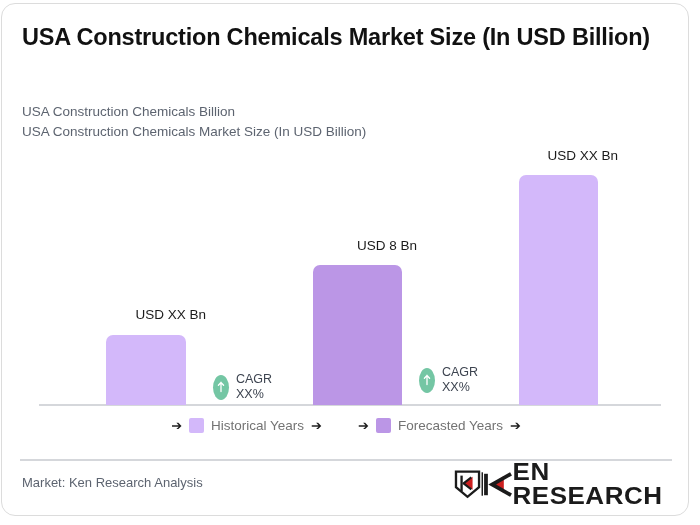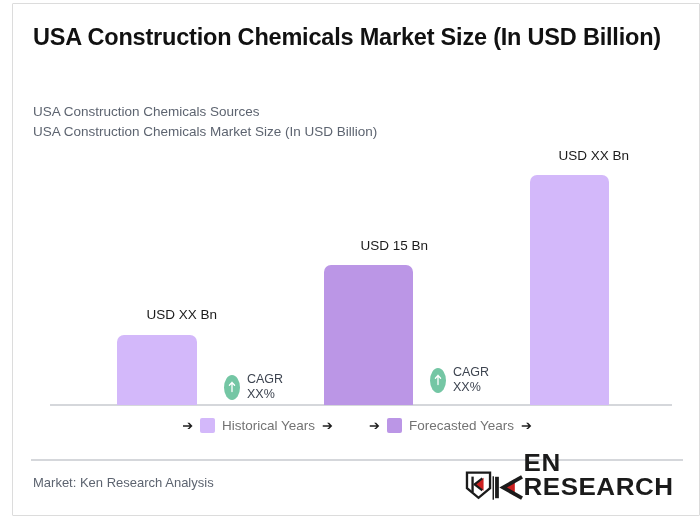--- a/index.html
+++ b/index.html
@@ -10,28 +10,28 @@
   body {
     width: 700px;
     height: 525px;
     font-family: "Liberation Sans", sans-serif;
     -webkit-font-smoothing: antialiased;
   }
 
   
   #card {
     position: absolute;
-    left: 12px;
+    left: 1px;
     top: 3px;
     width: 688px;
     height: 513px;
     box-sizing: border-box;
     background: #ffffff;
     border: 1px solid #dcdcdc;
-    border-radius: 1px;
+    border-radius: 14px;
     overflow: hidden;
   }
 
   
   .title {
     position: absolute;
     left: 20px;
     top: 19px;
     width: 630px;
     font-size: 23.5px;
@@ -156,50 +156,50 @@
     top: 471px;
     font-size: 13px;
     color: #5d6470;
   }
   #logo {
     position: absolute;
     left: 452px;
     top: 463px;
     height: 34px;
     display: flex;
-    align-items: flex-end;
+    align-items: center;
     gap: 0;
   }
   .logo-wordmark {
     font-family: "Liberation Sans", sans-serif;
     font-size: 26px;
     font-weight: bold;
     letter-spacing: 0.5px;
     color: #1b1b1b;
     line-height: 26px;
     transform: scaleY(0.92);
   }
 </style>
 </head>
 <body>
 
 <div id="card">
 
   <div class="title">USA Construction Chemicals Market Size (In USD Billion)</div>
-  <div class="subtitle-1">USA Construction Chemicals Sources</div>
+  <div class="subtitle-1">USA Construction Chemicals Billion</div>
   <div class="subtitle-2">USA Construction Chemicals Market Size (In USD Billion)</div>
 
   <div id="plot">
 
     <div class="baseline"></div>
 
     <div class="bar-label" style="left:84px; top:303px; width:120px;">USD XX Bn</div>
     <div class="bar" style="left:104px; top:331px; width:80px; height:70px; background:#d3b8fa;"></div>
 
-    <div class="bar-label" style="left:295px; top:234px; width:120px;">USD 15 Bn</div>
+    <div class="bar-label" style="left:295px; top:234px; width:120px;">USD 8 Bn</div>
     <div class="bar" style="left:311px; top:261px; width:89px; height:140px; background:#bb96e6;"></div>
 
     <div class="bar-label" style="left:496px; top:144px; width:120px;">USD XX Bn</div>
     <div class="bar" style="left:517px; top:171px; width:79px; height:230px; background:#d3b8fa;"></div>
 
     <div class="cagr" style="left:211px; top:352px;">
       <div class="cagr-bubble" style="background:#74c6a4;">
         <svg width="8" height="12" viewBox="0 0 8 12" aria-hidden="true">
           <path d="M4 1.5 L4 10.5 M4 1.5 L1.4 4.3 M4 1.5 L6.6 4.3" stroke="#ffffff" stroke-width="1.3" fill="none" stroke-linecap="round"></path>
         </svg>

